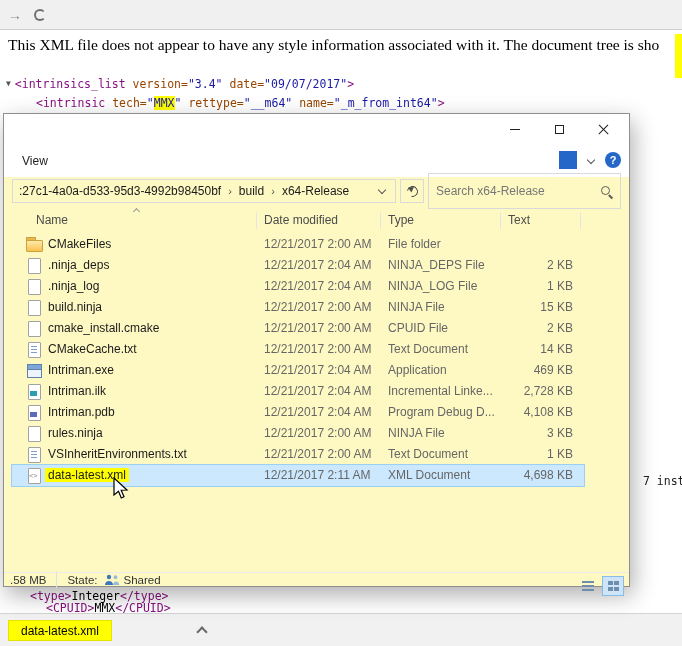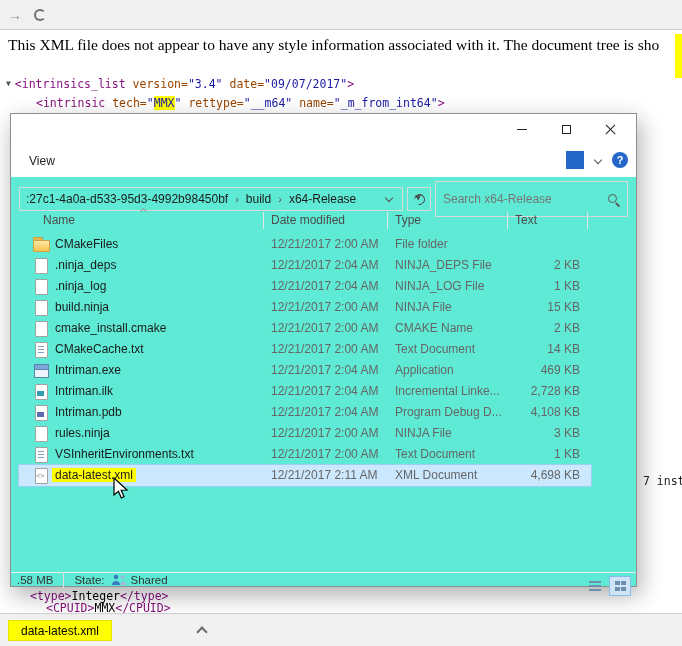--- a/index.html
+++ b/index.html
@@ -28,21 +28,21 @@
   .scroll-marker{position:absolute;right:0;top:34px;width:7px;height:44px;background:#ffff00;}
   .xmlline{position:absolute;font-family:"DejaVu Sans Mono",monospace;font-size:11.5px;
            white-space:pre;color:#000;}
   .tag{color:#881280;}
   .attr{color:#994500;}
   .val{color:#1a1aa6;}
   .hl{background:#ffff00;}
   .xarrow{color:#555;font-size:8px;margin-right:4px;vertical-align:2px;display:inline-block;}
 
   
-  .explorer{position:absolute;left:10px;top:113px;width:627px;height:474px;background:#5eead4;
+  .explorer{position:absolute;left:3px;top:113px;width:627px;height:474px;background:#fef9c3;
             border:1px solid #8f8f8f;box-shadow:3px 8px 22px rgba(0,0,0,.32);z-index:10;font-size:12px;padding-left:8px;}
   .titlebar{position:absolute;left:0;top:0;right:0;height:30px;background:#fff;}
   .win-controls{position:absolute;right:4px;top:0;height:30px;display:flex;}
   .win-btn{width:44px;height:30px;display:flex;align-items:center;justify-content:center;}
   .glyph-min{width:10px;height:1px;background:#222;}
   .glyph-max{width:9px;height:9px;border:1px solid #222;}
   .glyph-close{position:relative;width:11px;height:11px;}
   .glyph-close::before,.glyph-close::after{content:"";position:absolute;left:-1px;top:5px;
             width:13px;height:1.3px;background:#222;}
   .glyph-close::before{transform:rotate(45deg);}
@@ -51,21 +51,21 @@
   .ribbon{position:absolute;left:0;top:30px;right:0;height:33px;background:#fff;}
   .menu-view{position:absolute;left:18px;top:10px;font-size:12px;color:#222;}
   .ribbon-right{position:absolute;right:8px;top:7px;display:flex;align-items:center;gap:11px;}
   .blue-square{width:18px;height:18px;background:#2467c9;}
   .chev{display:inline-block;width:6px;height:6px;border-right:1.4px solid #555;
         border-bottom:1.4px solid #555;transform:rotate(45deg);}
   .help-circle{width:16px;height:16px;border-radius:50%;background:#2467c9;color:#fff;
         font-size:11px;font-weight:bold;display:flex;align-items:center;justify-content:center;}
 
   .addr-row{position:absolute;left:0;top:64px;right:0;height:26px;display:flex;
-        align-items:center;padding:0 8px;gap:4px;margin-top:8px;}
+        align-items:center;padding:0 8px;gap:4px;}
   .breadcrumb{flex:0 0 384px;height:24px;border:1px solid #d9d9d9;display:flex;align-items:center;
         font-size:12px;color:#1b1b1b;padding:0 6px;white-space:nowrap;overflow:hidden;}
   .crumb-sep{margin:0 7px;color:#555;font-size:11px;}
   .bc-caret{margin-left:auto;margin-right:4px;margin-top:-3px;}
   .refresh-btn{flex:0 0 24px;height:24px;border:1px solid #d9d9d9;display:flex;
         align-items:center;justify-content:center;}
   .refresh-glyph{position:relative;width:11px;height:11px;}
   .refresh-glyph::before{content:"";position:absolute;inset:0;border:1.5px solid #4a4a4a;
         border-radius:50%;border-left-color:transparent;transform:rotate(-35deg);}
   .refresh-glyph::after{content:"";position:absolute;left:-2px;top:-1px;
@@ -243,21 +243,21 @@
         <span class="icon ic-page"></span>
         <span class="fname">build.ninja</span>
         <span class="fdate">12/21/2017 2:00 AM</span>
         <span class="ftype">NINJA File</span>
         <span class="fsize">15 KB</span>
       </div>
       <div class="frow">
         <span class="icon ic-page"></span>
         <span class="fname">cmake_install.cmake</span>
         <span class="fdate">12/21/2017 2:00 AM</span>
-        <span class="ftype">CMAKE Name</span>
+        <span class="ftype">CPUID File</span>
         <span class="fsize">2 KB</span>
       </div>
       <div class="frow">
         <span class="icon ic-page ic-lines"></span>
         <span class="fname">CMakeCache.txt</span>
         <span class="fdate">12/21/2017 2:00 AM</span>
         <span class="ftype">Text Document</span>
         <span class="fsize">14 KB</span>
       </div>
       <div class="frow">

